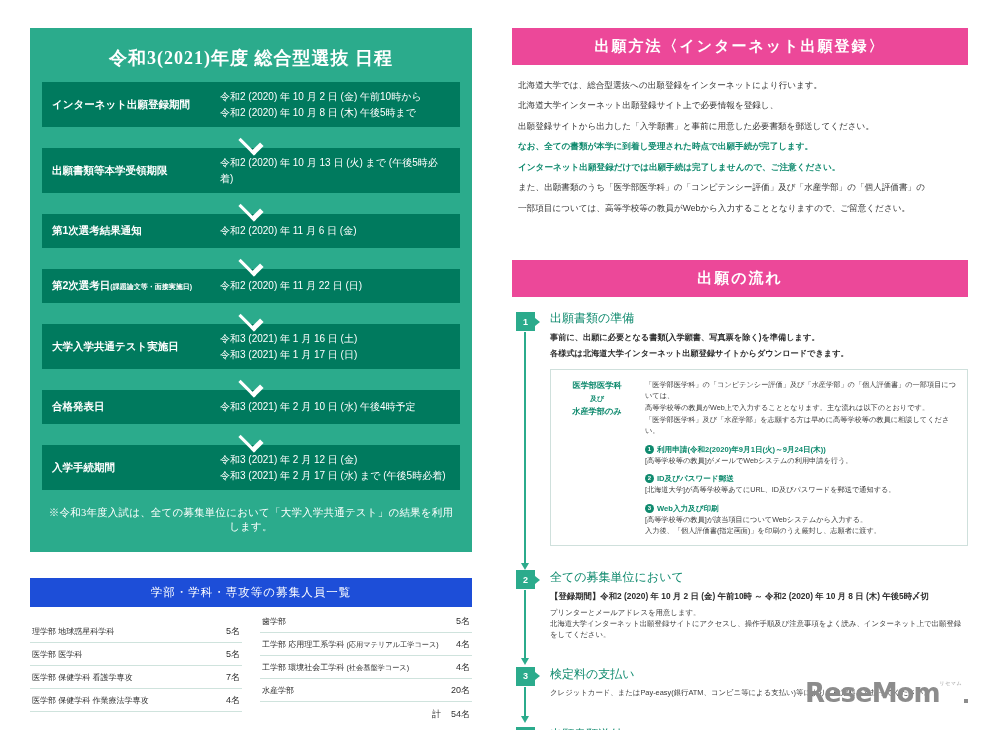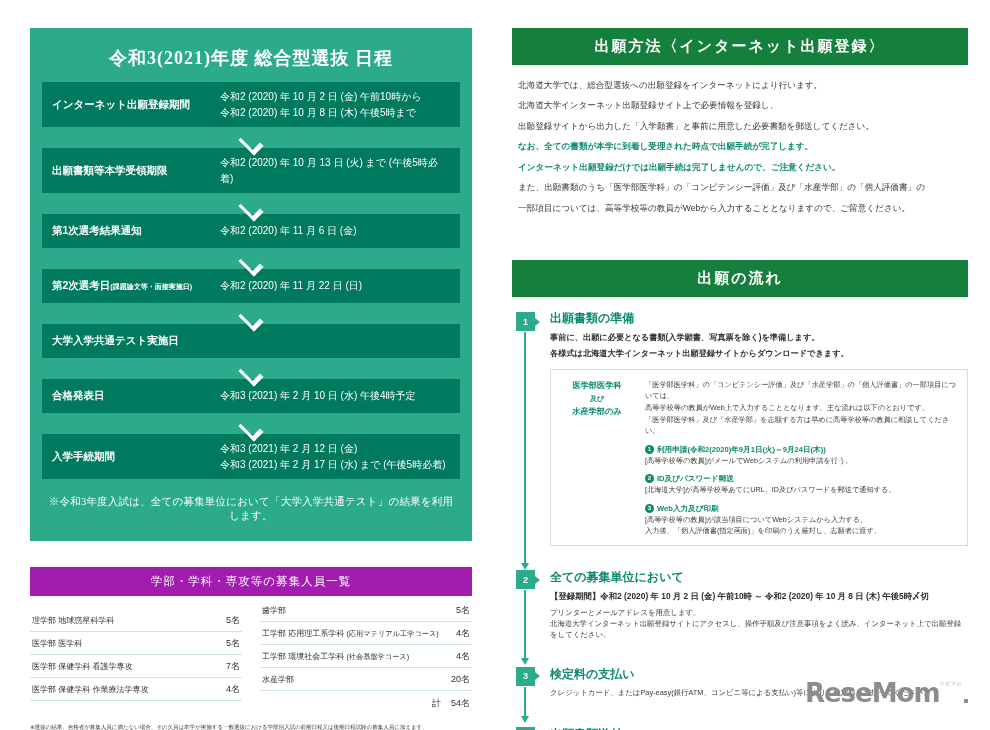--- a/index.html
+++ b/index.html
@@ -95,21 +95,21 @@
     font-family: "Liberation Serif", "DejaVu Serif", serif;
     font-size: 10.5px;
     text-align: center;
     padding: 16px 4px 4px 4px;
     letter-spacing: .2px;
   }
 
   
   .quota-block { margin-top: 26px; }
   .quota-header {
-    background: #a21caf;
+    background: #1d4ed8;
     color: #ffffff;
     font-family: "Liberation Serif", "DejaVu Serif", serif;
     font-size: 11.5px;
     text-align: center;
     padding: 7px 0;
     letter-spacing: 1px;
   }
   .quota-cols {
     display: flex;
     gap: 18px;
@@ -139,21 +139,21 @@
   .quota-foot {
     font-size: 5.6px;
     color: #3a3a3a;
     padding-top: 14px;
     line-height: 1.4;
     letter-spacing: -0.1px;
   }
 
   
   .sec-header {
-    background: #15803d;
+    background: #ec4899;
     color: #ffffff;
     font-family: "Liberation Serif", "DejaVu Serif", serif;
     font-size: 15px;
     font-weight: bold;
     text-align: center;
     padding: 9px 0;
     letter-spacing: 2px;
   }
   .intro-body { padding: 14px 6px 0 6px; }
   .intro-line {
@@ -189,21 +189,21 @@
     position: absolute;
     right: -5px; top: 5.5px;
     width: 0; height: 0;
     border-top: 4px solid transparent;
     border-bottom: 4px solid transparent;
     border-left: 5px solid #2bab8c;
   }
   .step-title {
     color: #0f8a6e;
     font-size: 12px;
-    font-weight: bold;
+    font-weight: normal;
     margin-bottom: 6px;
     line-height: 1.2;
   }
   .step-lead {
     font-size: 8.2px;
     font-weight: bold;
     line-height: 1.55;
     color: #2e2e2e;
     margin-bottom: 4px;
   }
@@ -368,20 +368,24 @@
         </div>
       </div>
       <div class="arrow-wrap">
           <div class="arrow-chev"></div>
         </div>
 
       <div class="sched-row">
         <div class="sched-label">
           <span>大学入学共通テスト実施日</span>
         </div>
+        <div class="sched-value">
+          <div>令和3 (2021) 年 1 月 16 日 (土)</div>
+          <div>令和3 (2021) 年 1 月 17 日 (日)</div>
+        </div>
       </div>
       <div class="arrow-wrap">
           <div class="arrow-chev"></div>
         </div>
 
       <div class="sched-row">
         <div class="sched-label">
           <span>合格発表日</span>
         </div>
         <div class="sched-value">

